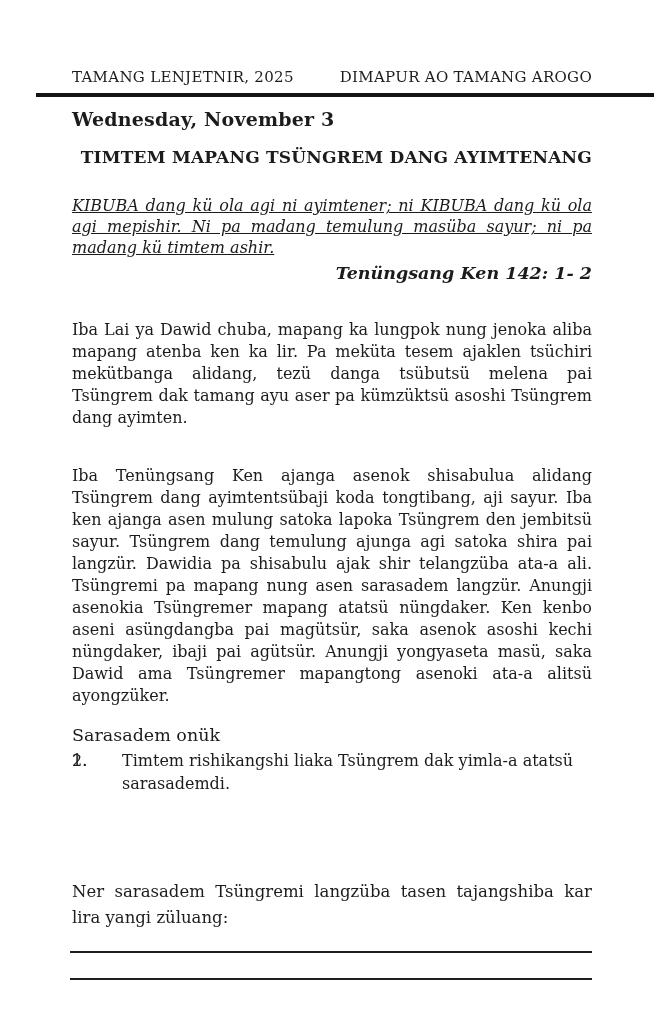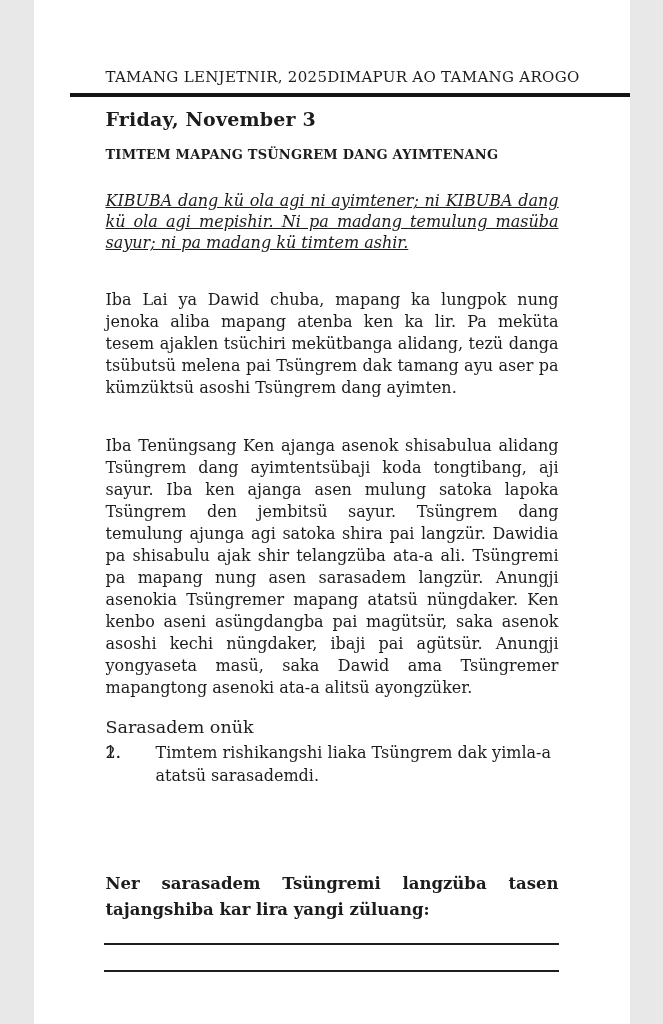--- a/index.html
+++ b/index.html
@@ -2,21 +2,21 @@
 <html><head>
 <meta charset="utf-8">
 <style>
   html, body {
     margin: 0;
     padding: 0;
     background: #e8e8e8;
   }
   .page {
     position: relative;
-    width: 596px;
+    width: 663px;
     height: 1024px;
     margin: 0 auto;
     background: #ffffff;
     color: #1c1c1c;
     font-family: "DejaVu Serif", "Liberation Serif", serif;
     overflow: hidden;
     box-sizing: border-box;
   }
   .running-header {
     display: flex;
@@ -37,23 +37,23 @@
     padding: 0 71px 0 72px;
   }
   .date-heading {
     margin: 11px 0 0 0;
     font-size: 19px;
     font-weight: bold;
     letter-spacing: 0.2px;
   }
   .devotional-title {
     margin: 17px 0 0 0;
-    font-size: 13px;
+    font-size: 17px;
     font-weight: bold;
-    text-align: left;
+    text-align: right;
     letter-spacing: 0.2px;
   }
   .scripture-passage {
     margin: 28px 0 0 0;
     font-size: 16px;
     font-style: italic;
     line-height: 21px;
     text-align: justify;
     text-decoration: underline;
   }
@@ -90,21 +90,21 @@
     margin: 0;
   }
   .list-item-number {
     position: absolute;
     left: 0;
     top: 0;
   }
   .prayer-prompt {
     margin: 84px 0 0 0;
     font-size: 16.5px;
-    font-weight: bold;
+    font-weight: normal;
     line-height: 26px;
     text-align: justify;
   }
   .write-line {
     height: 2px;
     background: #1f1f1f;
     border: none;
   }
   .write-line-1 { margin: 20px 0 0 -2px; }
   .write-line-2 { margin: 25px 0 0 -2px; }
@@ -116,26 +116,27 @@
 
   <div class="running-header">
     <span>TAMANG LENJETNIR, 2025</span>
     <span>DIMAPUR AO TAMANG AROGO</span>
   </div>
 
   <div class="header-rule"></div>
 
   <div class="content">
 
-    <h2 class="date-heading">Friday, November 3</h2>
+    <h2 class="date-heading">Wednesday, November 3</h2>
 
     <h1 class="devotional-title">TIMTEM MAPANG TSÜNGREM DANG AYIMTENANG</h1>
 
     <p class="scripture-passage">KIBUBA dang kü ola agi ni ayimtener; ni KIBUBA dang kü ola agi mepishir. Ni pa madang temulung masüba sayur; ni pa madang kü timtem ashir.</p>
 
+    <p class="scripture-reference">Tenüngsang Ken 142: 1- 2</p>
 
     <p class="body-para para-1">Iba Lai ya Dawid chuba, mapang ka lungpok nung jenoka aliba mapang atenba ken ka lir. Pa meküta tesem ajaklen tsüchiri mekütbanga alidang, tezü danga tsübutsü melena pai Tsüngrem dak tamang ayu aser pa kümzüktsü asoshi Tsüngrem dang ayimten.</p>
 
     <p class="body-para para-2">Iba Tenüngsang Ken ajanga asenok shisabulua alidang Tsüngrem dang ayimtentsübaji koda tongtibang, aji sayur. Iba ken ajanga asen mulung satoka lapoka Tsüngrem den jembitsü sayur. Tsüngrem dang temulung ajunga agi satoka shira pai langzür. Dawidia pa shisabulu ajak shir telangzüba ata-a ali. Tsüngremi pa mapang nung asen sarasadem langzür. Anungji asenokia Tsüngremer mapang atatsü nüngdaker. Ken kenbo aseni asüngdangba pai magütsür, saka asenok asoshi kechi nüngdaker, ibaji pai agütsür. Anungji yongyaseta masü, saka Dawid ama Tsüngremer mapangtong asenoki ata-a alitsü ayongzüker.</p>
 
     <h3 class="reflection-heading">Sarasadem onük</h3>
 
     <ol class="reflection-list">
       <li>
         <span class="list-item-number">1.</span>

